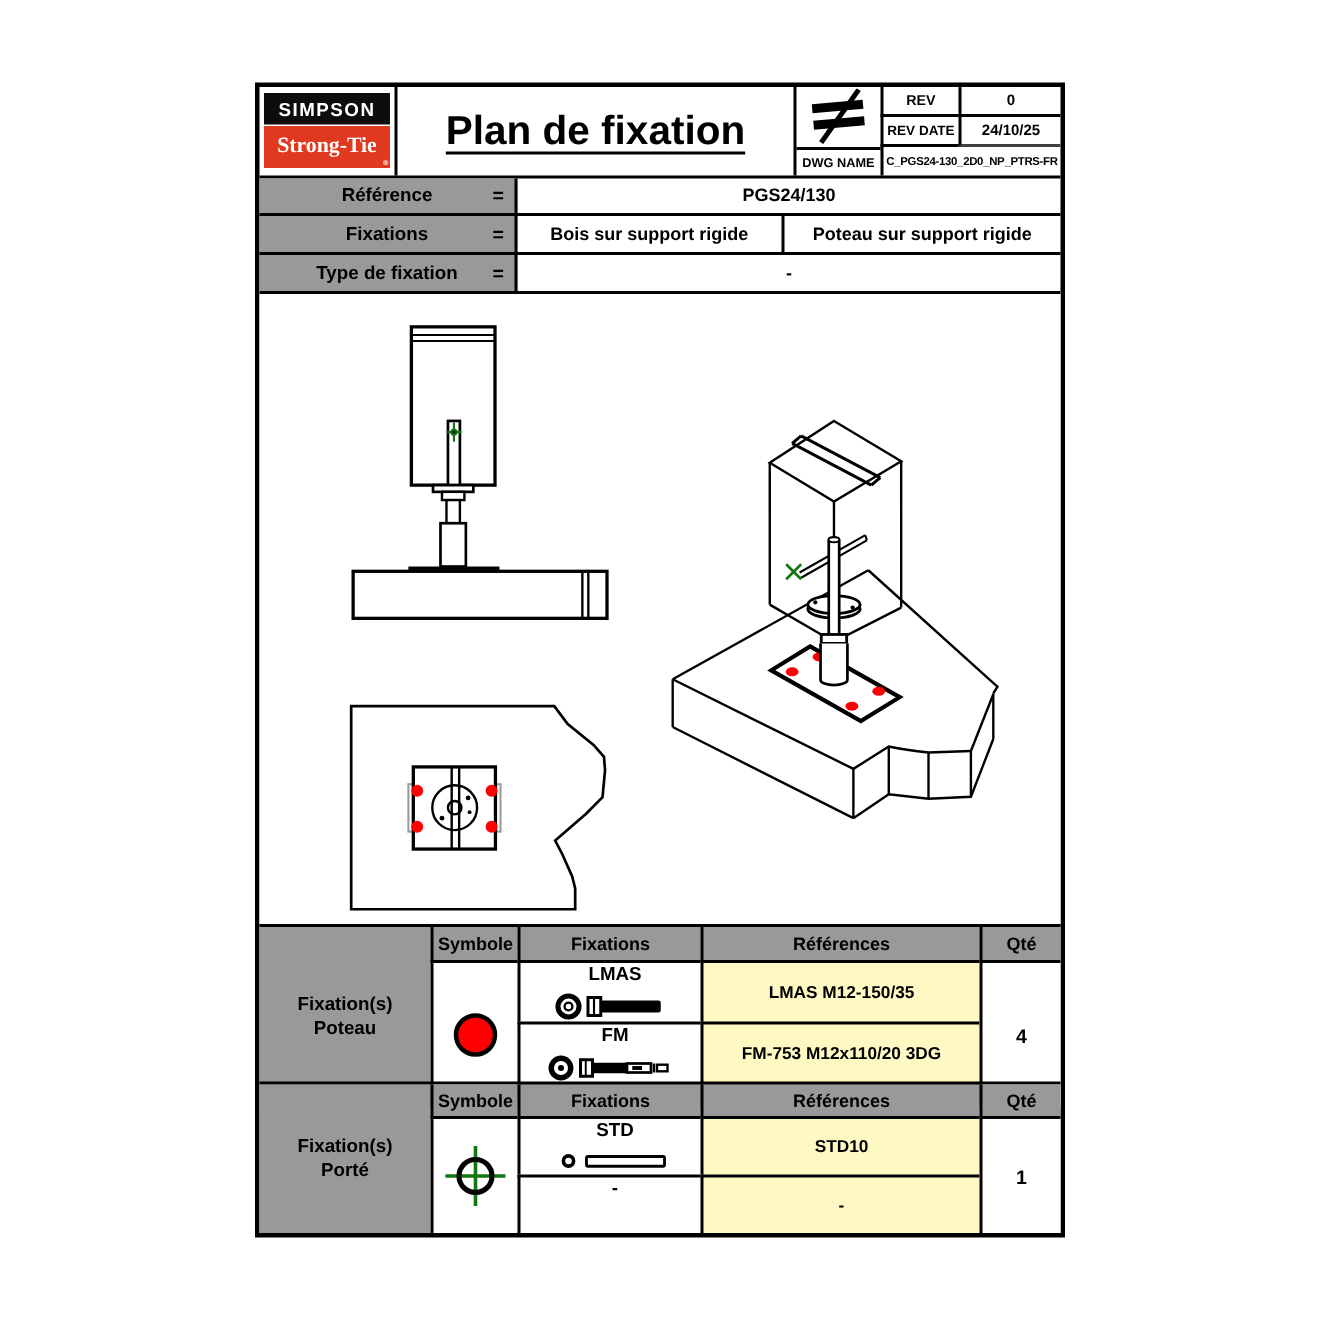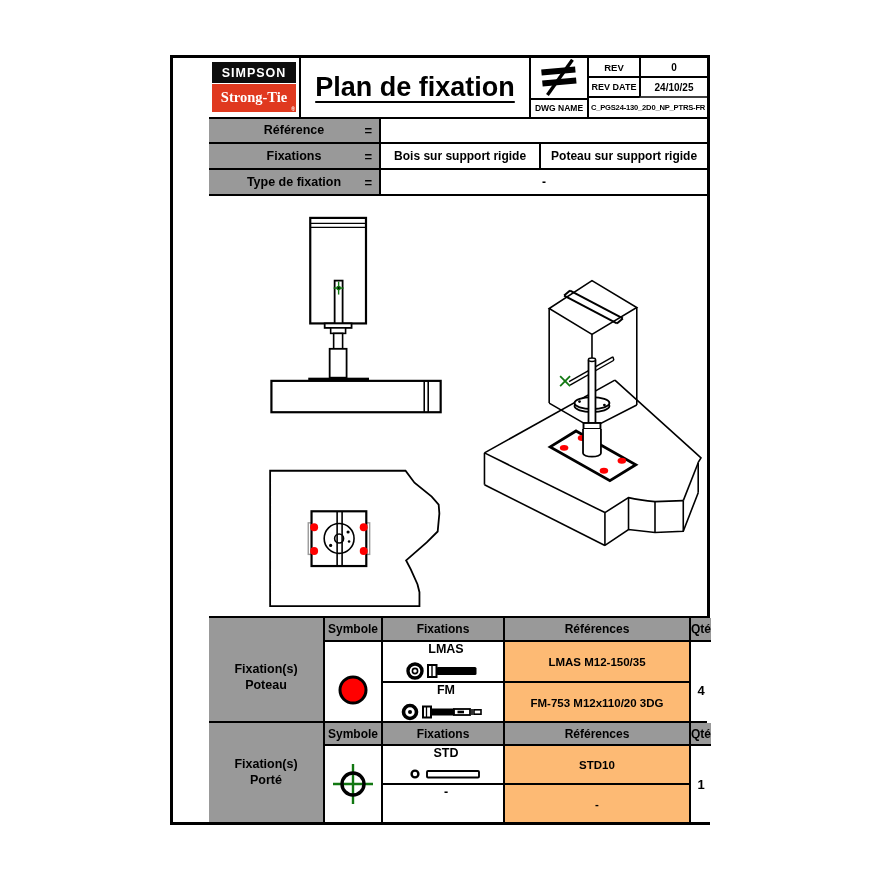--- a/index.html
+++ b/index.html
@@ -1,19 +1,19 @@
 <!DOCTYPE html>
 <html><head>
 <meta charset="utf-8">
 <style>
   * { margin:0; padding:0; box-sizing:border-box; }
   html,body { width:880px; height:880px; background:#ffffff; font-family:"Liberation Sans", sans-serif; }
   .page { position:relative; width:880px; height:880px; background:#fff; }
   .doc { position:absolute; left:170px; top:55px; width:540px; height:770px;
-         border:3px solid #000; background:#fff; display:flex; flex-direction:column;padding-left:36px; }
+         border:3px solid #000; background:#fff; display:flex; flex-direction:column; }
   .band { border-top:2.5px solid #000; }
   .band:first-child { border-top:none; }
 
   
   .hdr { height:62px; display:flex; }
   .logo-cell { width:92px; border-right:2.5px solid #000; padding:2px 3px; display:flex; flex-direction:column; justify-content:center; gap:1px; }
   .logo-black { background:#0d0d0d; color:#fff; text-align:center; font-weight:bold; font-size:12.5px; letter-spacing:1px; padding:4px 0 3px; }
   .logo-red { position:relative; color:#fff; text-align:center; font-family:"Liberation Serif", serif; font-weight:bold; font-size:14.5px; padding:5px 0 6px; }
   .logo-reg { position:absolute; right:1px; bottom:0px; font-size:5px; font-family:"Liberation Sans",sans-serif; }
   .title-cell { flex:1; display:flex; align-items:center; justify-content:center; }
@@ -50,21 +50,21 @@
   .t1 { height:105px; grid-template-rows:22px 1fr 1fr 1fr; }
   .t2 { flex:1; grid-template-rows:21px 1fr 1fr; }
   .cell { display:flex; align-items:center; color:#000; }
   .bl { border-left:2px solid #000; }
   .bt { border-top:2px solid #000;flex-direction:column; }
   .gray { background:#999999; }
   .hcell { justify-content:center; font-weight:bold; font-size:12px; }
   .group-cell { grid-column:1; justify-content:center; text-align:center; font-weight:bold; font-size:12.5px; line-height:1.25; padding:0 10px; }
   .sym-cell { justify-content:center; background:#fff; }
   .name-cell { font-weight:bold; font-size:12.5px; padding-left:6px; gap:5px; background:#fff; }
-  .ref-cell { justify-content:center; font-weight:bold; font-size:11.5px; background:#fdba74; }
+  .ref-cell { justify-content:center; font-weight:bold; font-size:11.5px; background:#fef9c3; }
   .qty-cell { justify-content:center; font-weight:bold; font-size:13px; background:#fff; }
 </style>
 </head>
 <body>
 
 <div class="page">
   <div class="doc">
 
     <div class="band hdr">
       <div class="logo-cell">
@@ -95,20 +95,23 @@
         <div class="c-dwgv">C_PGS24-130_2D0_NP_PTRS-FR</div>
       </div>
     </div>
 
     <div class="band info">
       <div class="info-row">
         <div class="info-label gray">
           <span class="lbl">Référence</span>
           <span class="eq">=</span>
         </div>
+        <div class="info-vals">
+            <div class="info-val">PGS24/130</div>
+          </div>
       </div>
       <div class="info-row">
         <div class="info-label gray">
           <span class="lbl">Fixations</span>
           <span class="eq">=</span>
         </div>
         <div class="info-vals">
           <div class="info-val" style="flex:0 0 48.5%">Bois sur support rigide</div>
           <div class="info-val">Poteau sur support rigide</div>
         </div>

